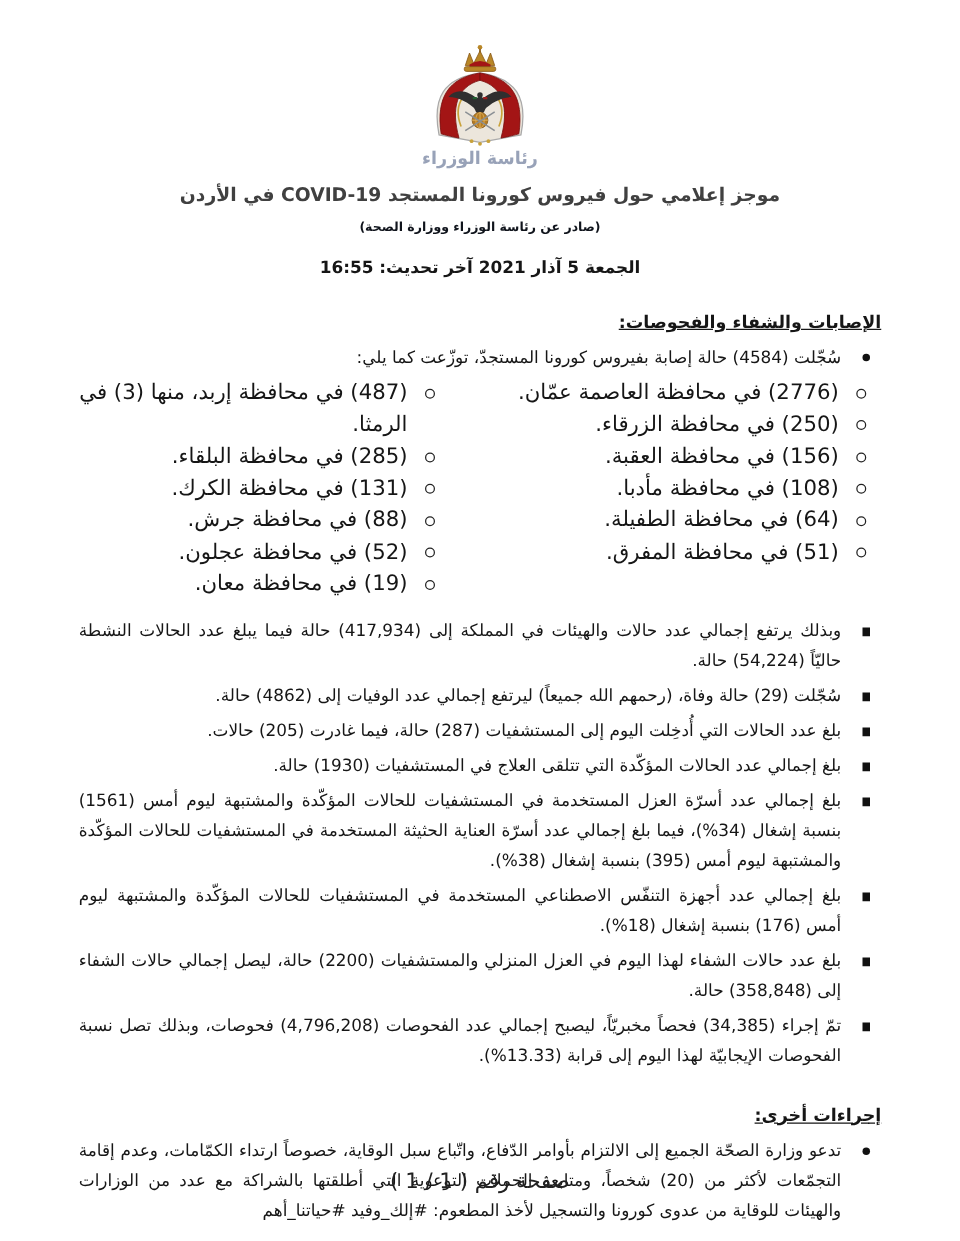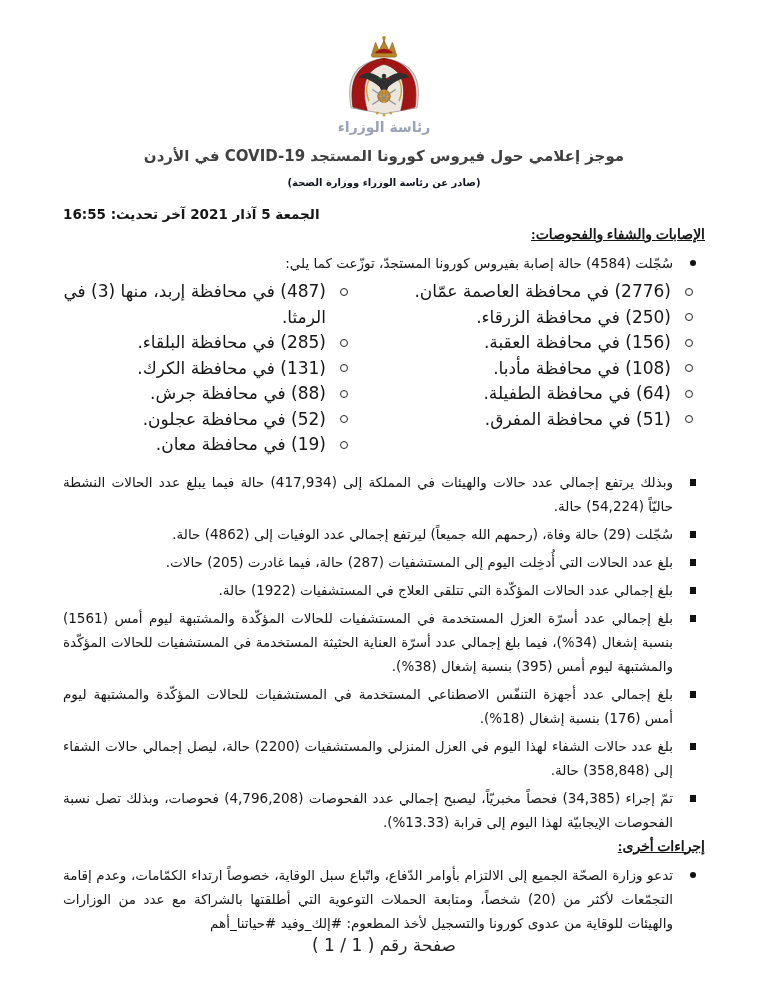--- a/index.html
+++ b/index.html
@@ -18,28 +18,27 @@
   
   .doc-header { text-align:center; }
   .emblem-wrap { line-height:0; }
   .emblem-caption {
     font-size:14px; font-weight:bold;
     color:#98a2b8; margin-top:1px;
     letter-spacing:1px;
   }
   .title { font-size:15px; font-weight:bold; margin:12px 0 0; color:#404040; }
   .subtitle { font-size:10px; font-weight:bold; margin:12px 0 0; color:#10141c; }
-  .date-line { text-align:left; font-weight:bold; font-size:13.5px; margin-top:18px; }
+  .date-line { text-align:center; font-weight:bold; font-size:13.5px; margin-top:18px; }
 
   
   .section-heading {
     font-size:14px; font-weight:bold;
     text-decoration:underline;
-    margin:4px 0 8px;
-    font-family:Liberation Serif, serif;
+    margin:28px 0 8px;
   }
 
   
   ul { list-style:none; margin:0; padding:0; }
   .para {
     position:relative;
     padding-right:32px;
     margin-bottom:4px;
     font-size:13.5px;
     line-height:24px;
@@ -159,21 +158,21 @@
           <li class="gov-item"><span class="mk mk-circle"></span><span>(88) في محافظة جرش.</span></li>
           <li class="gov-item"><span class="mk mk-circle"></span><span>(52) في محافظة عجلون.</span></li>
           <li class="gov-item"><span class="mk mk-circle"></span><span>(19) في محافظة معان.</span></li>
         </ul>
       </div>
 
       <ul class="stat-list">
         <li class="para"><span class="mk mk-square"></span><span><span>وبذلك يرتفع إجمالي عدد حالات والهيئات في المملكة إلى </span><span class="b">(417,934)</span><span> حالة فيما يبلغ عدد الحالات النشطة حاليّاً </span><span class="b">(54,224) حالة.</span></span></li>
         <li class="para"><span class="mk mk-square"></span><span><span class="b">سُجّلت (29) حالة وفاة</span><span>، (رحمهم الله جميعاً) ليرتفع إجمالي عدد الوفيات إلى </span><span class="b">(4862) حالة.</span></span></li>
         <li class="para"><span class="mk mk-square"></span><span><span>بلغ عدد الحالات التي أُدخِلت اليوم إلى المستشفيات </span><span class="b">(287) حالة</span><span>، فيما غادرت </span><span class="b">(205) حالات.</span></span></li>
-        <li class="para"><span class="mk mk-square"></span><span><span>بلغ إجمالي عدد الحالات المؤكّدة التي تتلقى العلاج في المستشفيات </span><span class="b">(1922) حالة.</span></span></li>
+        <li class="para"><span class="mk mk-square"></span><span><span>بلغ إجمالي عدد الحالات المؤكّدة التي تتلقى العلاج في المستشفيات </span><span class="b">(1930) حالة.</span></span></li>
         <li class="para"><span class="mk mk-square"></span><span><span>بلغ إجمالي عدد أسرّة العزل المستخدمة في المستشفيات للحالات المؤكّدة والمشتبهة ليوم أمس </span><span class="b">(1561)</span><span> بنسبة إشغال </span><span class="b" dir="ltr">(%34)</span><span>، فيما بلغ إجمالي عدد أسرّة العناية الحثيثة المستخدمة في المستشفيات للحالات المؤكّدة والمشتبهة ليوم أمس </span><span class="b">(395)</span><span> بنسبة إشغال </span><span class="b" dir="ltr">(%38)</span><span>.</span></span></li>
         <li class="para"><span class="mk mk-square"></span><span><span>بلغ إجمالي عدد أجهزة التنفّس الاصطناعي المستخدمة في المستشفيات للحالات المؤكّدة والمشتبهة ليوم أمس </span><span class="b">(176)</span><span> بنسبة إشغال </span><span class="b" dir="ltr">(%18)</span><span>.</span></span></li>
         <li class="para"><span class="mk mk-square"></span><span><span>بلغ عدد حالات الشفاء لهذا اليوم في العزل المنزلي والمستشفيات </span><span class="b">(2200) حالة</span><span>، ليصل إجمالي حالات الشفاء إلى </span><span class="b">(358,848) حالة.</span></span></li>
         <li class="para"><span class="mk mk-square"></span><span><span>تمّ إجراء </span><span class="b">(34,385) فحصاً مخبريّاً</span><span>، ليصبح إجمالي عدد الفحوصات </span><span class="b">(4,796,208) فحوصات</span><span>، وبذلك تصل نسبة الفحوصات الإيجابيّة لهذا اليوم إلى قرابة </span><span class="b" dir="ltr">(%13.33)</span><span>.</span></span></li>
       </ul>
 
       <h2 class="section-heading">إجراءات أخرى:</h2>
 
       <ul>
         <li class="para">

